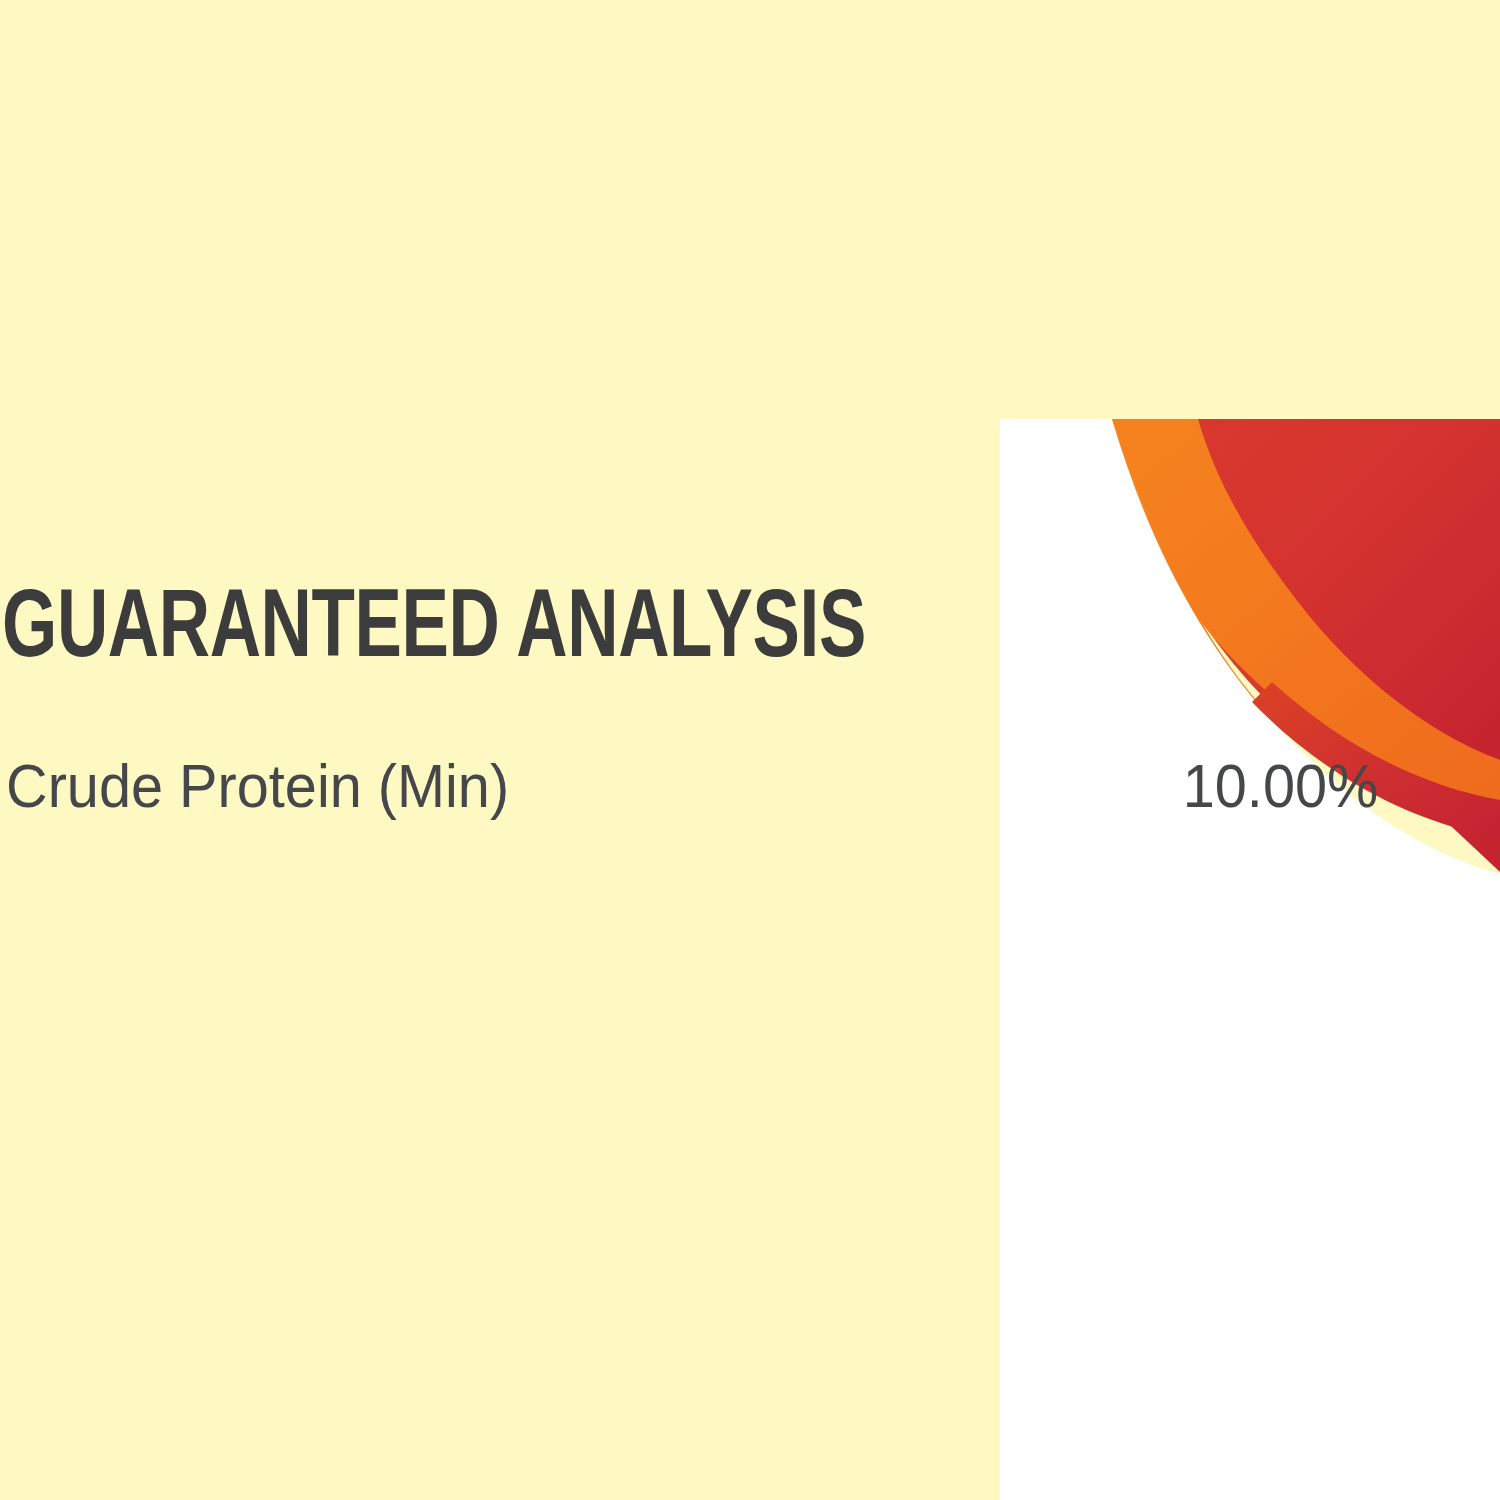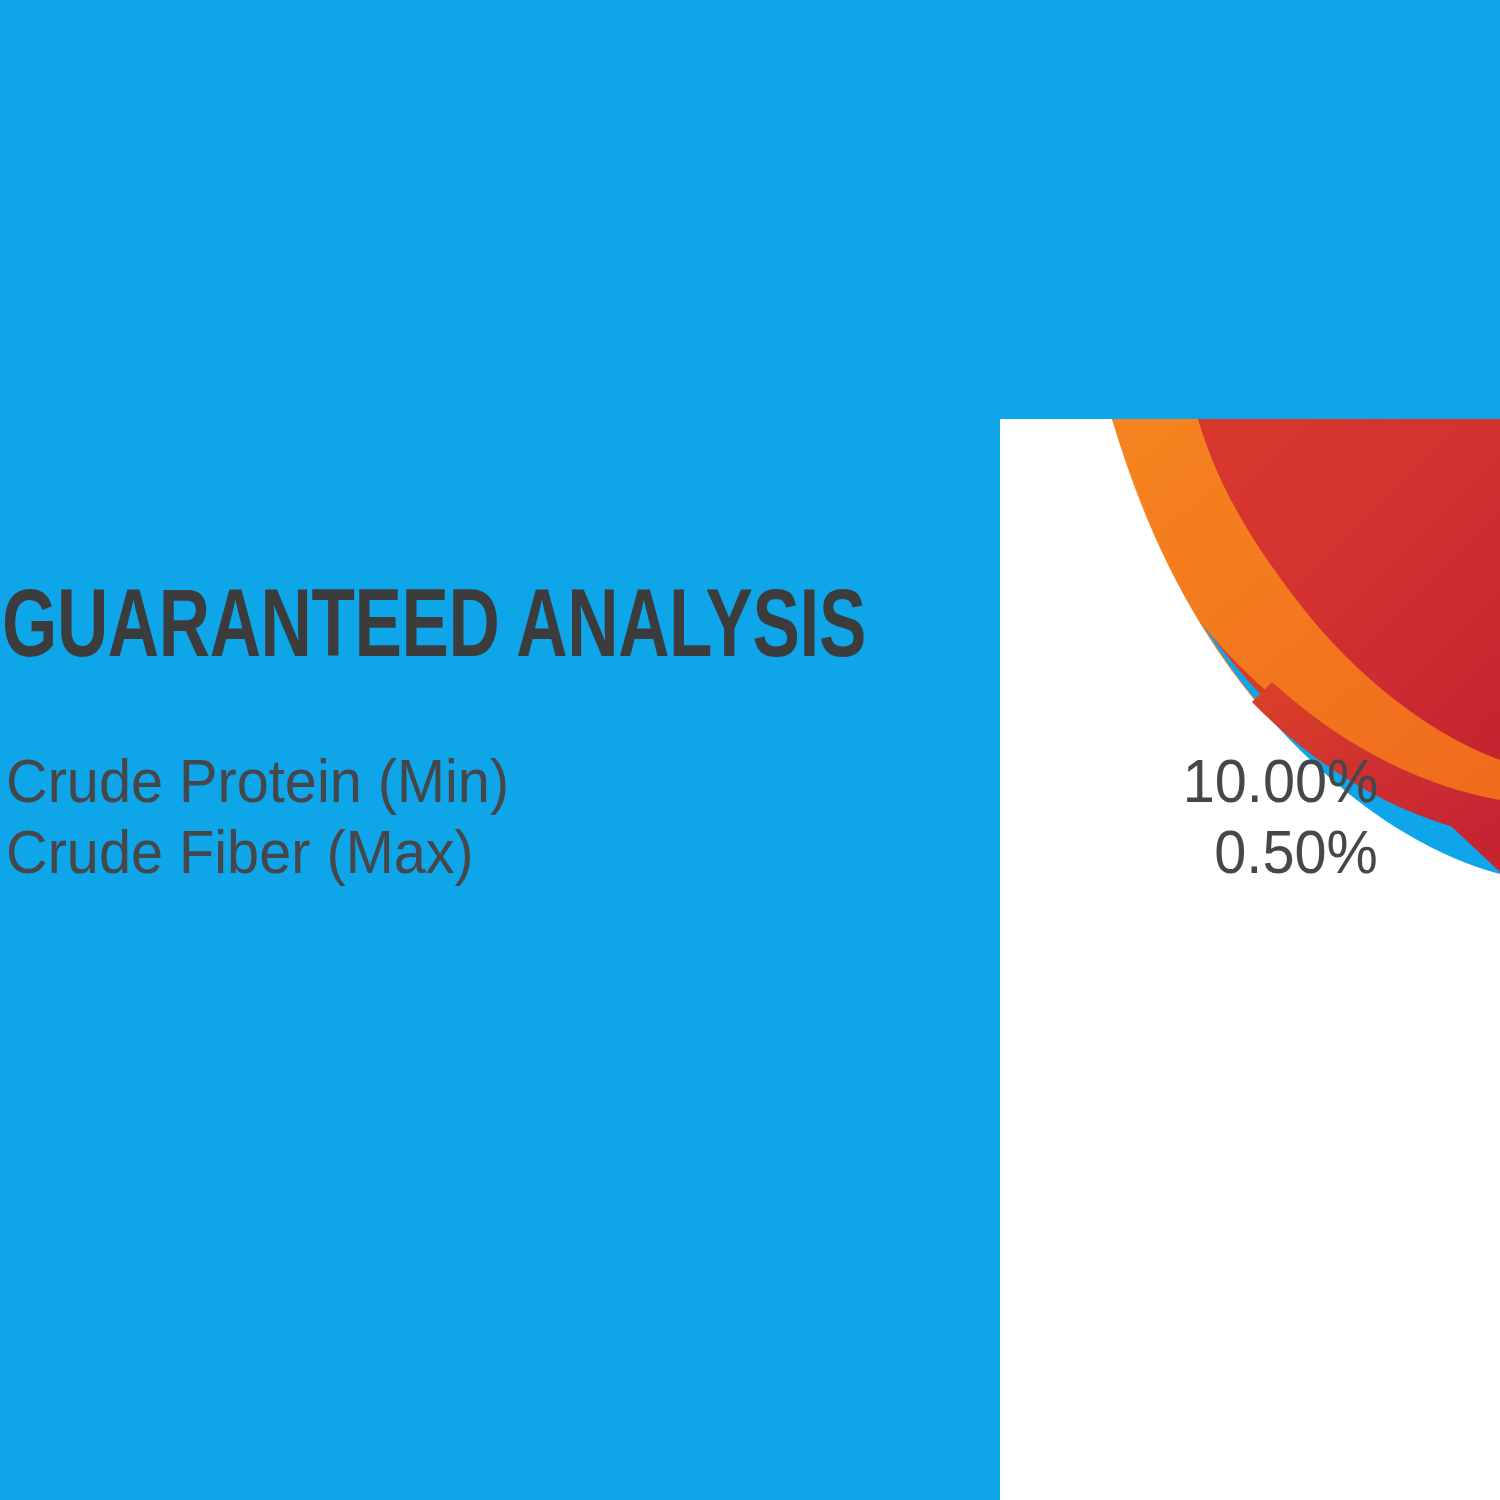--- a/index.html
+++ b/index.html
@@ -7,21 +7,21 @@
     padding: 0;
     background: #ffffff;
   }
   body {
     font-family: "Liberation Sans", sans-serif;
   }
   #panel {
     position: relative;
     width: 1500px;
     height: 1500px;
-    background: #0ea5e9;
+    background: #fef9c3;
     overflow: hidden;
   }
 
   
   #swoosh-graphic {
     position: absolute;
     top: 0;
     left: 0;
     width: 1500px;
     height: 1500px;
@@ -50,21 +50,21 @@
 
   
   #analysis-table {
     position: absolute;
     left: 6px;
     top: 748px;
     width: 1372px;
   }
   .analysis-row {
     display: flex;
-    align-items: flex-start;
+    align-items: flex-end;
     justify-content: space-between;
     height: 71px;
   }
   .nutrient-label,
   .nutrient-value {
     font-family: "Liberation Sans", sans-serif;
     font-weight: 400;
     font-size: 62px;
     line-height: 66px;
     color: #45474a;
@@ -167,20 +167,16 @@
   </div>
 
   <div id="analysis-table">
 
     <div class="analysis-row">
       <span class="nutrient-label">Crude Protein (Min)</span>
       <span class="nutrient-value">10.00%</span>
     </div>
 
 
-    <div class="analysis-row">
-      <span class="nutrient-label">Crude Fiber (Max)</span>
-      <span class="nutrient-value">0.50%</span>
-    </div>
 
 
   </div>
 </div>
 
 </body></html>

